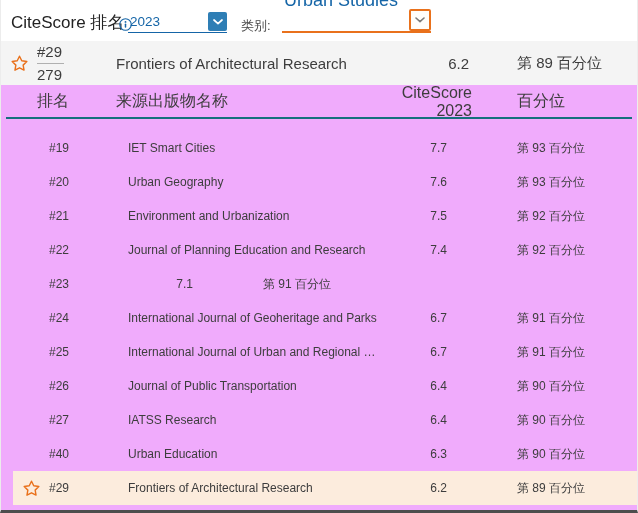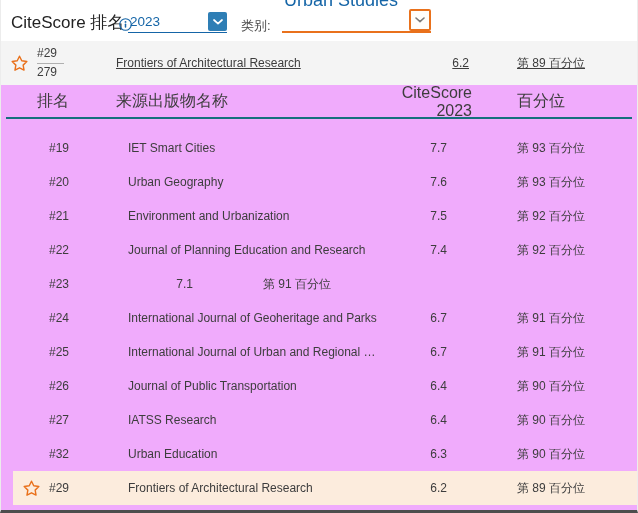--- a/index.html
+++ b/index.html
@@ -32,21 +32,21 @@
     display:flex;align-items:center;justify-content:center;
   }
   
   .grid{display:flex;align-items:center;}
   .c-star{width:36px;flex:0 0 36px;display:flex;justify-content:flex-start;padding-left:9px;box-sizing:border-box;}
   .c-rank{width:79px;flex:0 0 79px;box-sizing:border-box;}
   .c-name{flex:1 1 auto;min-width:0;}
   .c-score{width:90px;flex:0 0 90px;text-align:right;box-sizing:border-box;}
   .c-pct{width:165px;flex:0 0 165px;box-sizing:border-box;padding-left:45px;}
   
-  .summary{position:absolute;top:41px;left:0;right:0;height:44px;background:var(--summary-row-bg,#f4f4f4);font-size:12px;text-decoration:underline;}
+  .summary{position:absolute;top:41px;left:0;right:0;height:44px;background:var(--summary-row-bg,#f4f4f4);font-size:15px;}
   .frac{display:inline-block;text-align:left;line-height:1.15;}
   .frac .bar{display:block;width:27px;border-top:1px solid #b0b0b0;margin:2px 0;}
   .summary .c-score{padding-right:3px;}
   
   .thead{position:absolute;top:88px;left:0;right:0;height:27px;font-size:16px;color:#3d3d3d;}
   .thead .c-score{padding-right:0;}
   .rule{position:absolute;top:117px;left:5px;right:5px;height:2px;background:var(--header-rule-teal,#15707c);}
   
   .tbody{position:absolute;top:131px;left:0;right:0;margin-left:12px;}
   .row{height:34px;font-size:12px;color:var(--text-dark,#3d3d3d);}
@@ -249,21 +249,21 @@
     </div>
 
     <div class="row grid">
       <div class="c-star">
         <span class="star hidden">
           <svg viewBox="0 0 24 24" width="19" height="19">
             <path d="M12 2.8l2.85 5.8 6.4.93-4.63 4.51 1.09 6.37L12 17.4l-5.71 3.01 1.09-6.37-4.63-4.51 6.4-.93z" fill="none" stroke="#e9711c" stroke-width="1.8" stroke-linejoin="round"></path>
           </svg>
         </span>
       </div>
-      <div class="c-rank">#32</div>
+      <div class="c-rank">#40</div>
       <div class="c-name nowrap">Urban Education</div>
       <div class="c-score">6.3</div>
       <div class="c-pct">第 90 百分位</div>
     </div>
 
     <div class="row grid highlight">
       <div class="c-star">
         <span class="star">
           <svg viewBox="0 0 24 24" width="19" height="19">
             <path d="M12 2.8l2.85 5.8 6.4.93-4.63 4.51 1.09 6.37L12 17.4l-5.71 3.01 1.09-6.37-4.63-4.51 6.4-.93z" fill="none" stroke="#e9711c" stroke-width="1.8" stroke-linejoin="round"></path>

